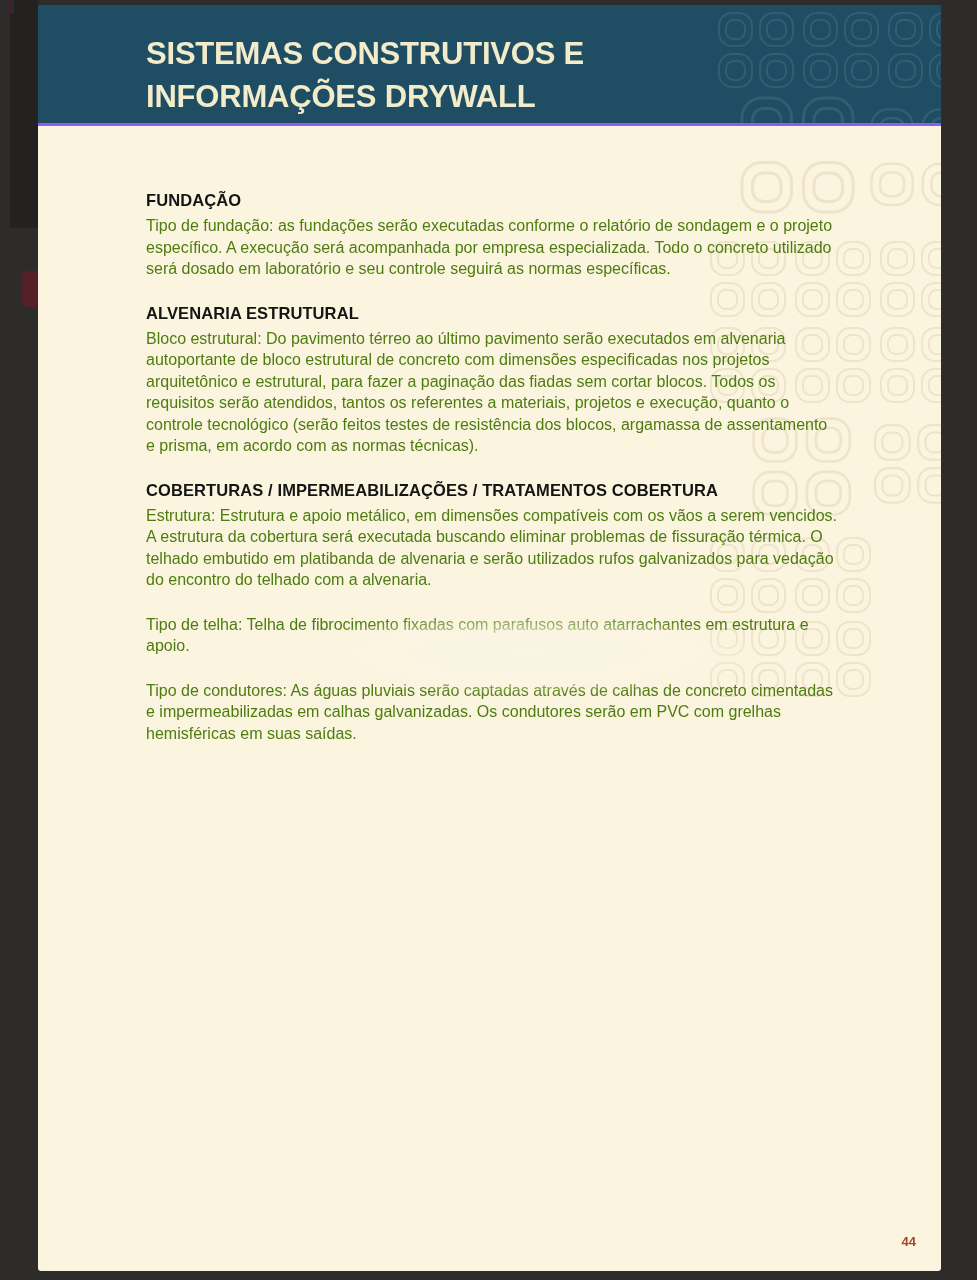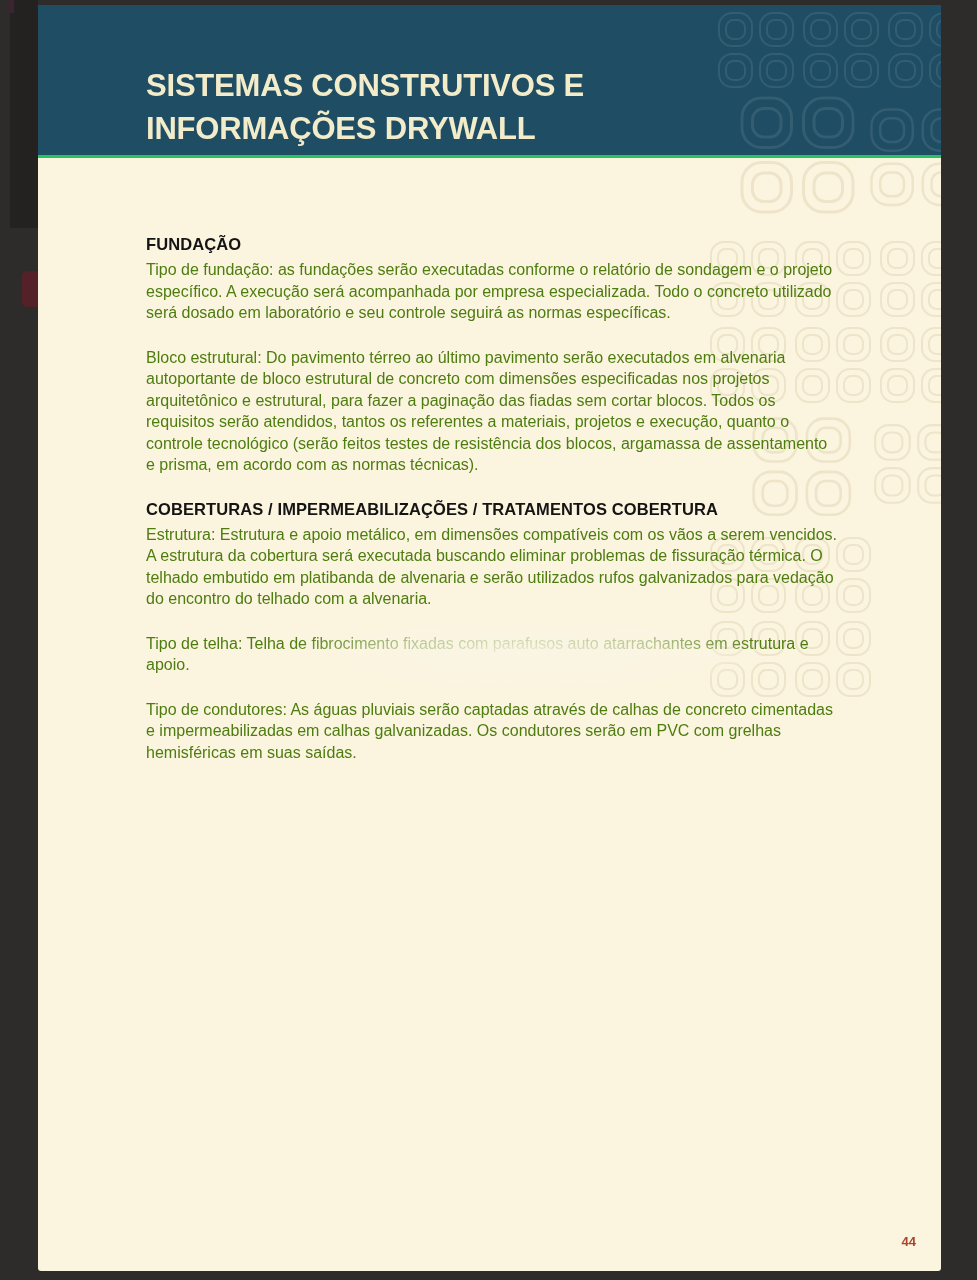--- a/index.html
+++ b/index.html
@@ -11,36 +11,36 @@
   .left-dark-strip{position:absolute;left:10px;top:0;width:28px;height:228px;background:#232221;}
   .left-maroon-sliver{position:absolute;left:7px;top:0;width:7px;height:13px;background:#392430;}
   .red-chip{position:absolute;left:22px;top:271px;width:16px;height:36px;background:#552129;border-radius:5px 0 0 5px;}
 
   
   .page{
     position:absolute;left:38px;top:5px;width:903px;height:1266px;
     background:#fbf4de;border-radius:0 0 3px 3px;overflow:hidden;
   }
   .header-band{
-    position:relative;height:153px;background:#1f4d63;
-    border-bottom:3px solid #22c55e;box-sizing:border-box;overflow:hidden;
+    position:relative;height:121px;background:#1f4d63;
+    border-bottom:3px solid #8b5cf6;box-sizing:border-box;overflow:hidden;
   }
   .title{
     position:absolute;left:108px;bottom:5px;margin:0;
     font-size:31px;line-height:43px;font-weight:700;letter-spacing:-0.2px;
     color:#f2ecca;
   }
   .pattern{position:absolute;top:0;right:0;pointer-events:none;}
   .pattern-header{color:rgba(255,255,255,0.09);}
   .pattern-body{top:153px;color:rgba(150,126,66,0.13);}
 
   .content{position:relative;padding:64px 100px 0 108px;}
   .section{margin:0;}
   .section h2{
-    margin:12px 0 5px;font-size:16.5px;line-height:20px;font-weight:700;
+    margin:0 0 5px;font-size:16.5px;line-height:20px;font-weight:700;
     color:#141414;letter-spacing:0.1px;max-width:692px;
   }
   .section p{
     margin:0 0 23px;font-size:16px;line-height:21.5px;font-weight:400;
     color:#4d7c0f;max-width:692px;
   }
   
   .fade-blob{
     position:absolute;left:190px;top:595px;width:625px;height:108px;
     background:radial-gradient(ellipse 50% 50% at 48% 50%,
@@ -112,20 +112,21 @@
     </svg>
 
     <div class="content">
 
       <div class="section">
         <h2>FUNDAÇÃO</h2>
         <p>Tipo de fundação: as fundações serão executadas conforme o relatório de sondagem e o projeto específico. A execução será acompanhada por empresa especializada. Todo o concreto utilizado será dosado em laboratório e seu controle seguirá as normas específicas.</p>
       </div>
 
       <div class="section">
+        <h2>ALVENARIA ESTRUTURAL</h2>
         <p>Bloco estrutural: Do pavimento térreo ao último pavimento serão executados em alvenaria autoportante de bloco estrutural de concreto com dimensões especificadas nos projetos arquitetônico e estrutural, para fazer a paginação das fiadas sem cortar blocos. Todos os requisitos serão atendidos, tantos os referentes a materiais, projetos e execução, quanto o controle tecnológico (serão feitos testes de resistência dos blocos, argamassa de assentamento e prisma, em acordo com as normas técnicas).</p>
       </div>
 
 
       <div class="section">
         <h2>COBERTURAS / IMPERMEABILIZAÇÕES / TRATAMENTOS COBERTURA</h2>
         <p>Estrutura: Estrutura e apoio metálico, em dimensões compatíveis com os vãos a serem vencidos. A estrutura da cobertura será executada buscando eliminar problemas de fissuração térmica. O telhado embutido em platibanda de alvenaria e serão utilizados rufos galvanizados para vedação do encontro do telhado com a alvenaria.</p>
         <p>Tipo de telha: Telha de fibrocimento fixadas com parafusos auto atarrachantes em estrutura e apoio.</p>
         <p>Tipo de condutores: As águas pluviais serão captadas através de calhas de concreto cimentadas e impermeabilizadas em calhas galvanizadas. Os condutores serão em PVC com grelhas hemisféricas em suas saídas.</p>
       </div>

